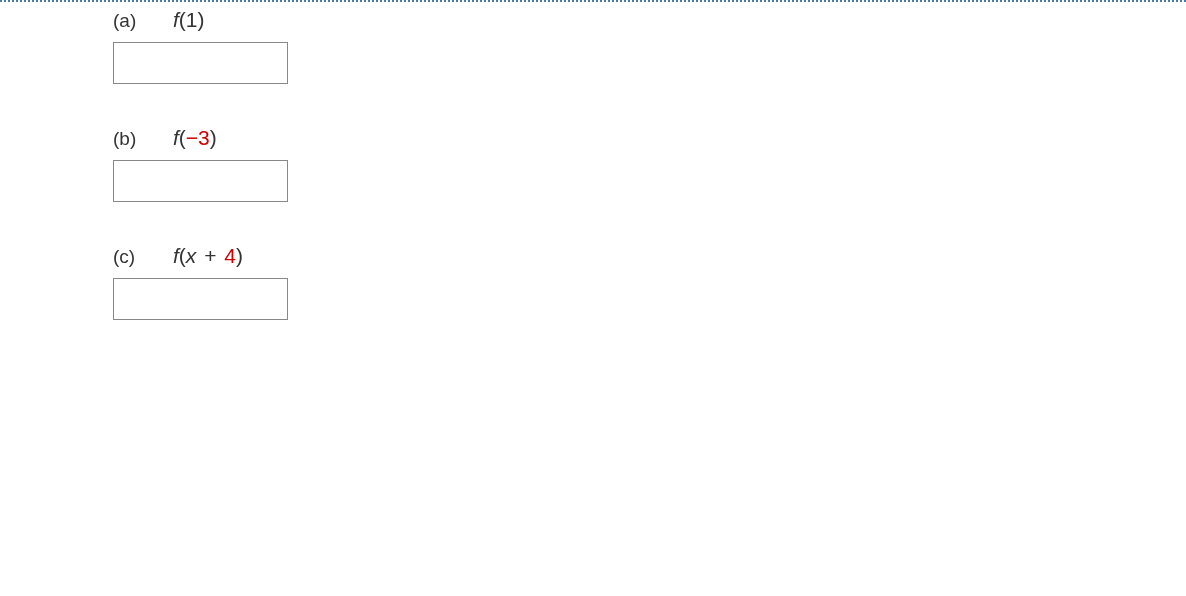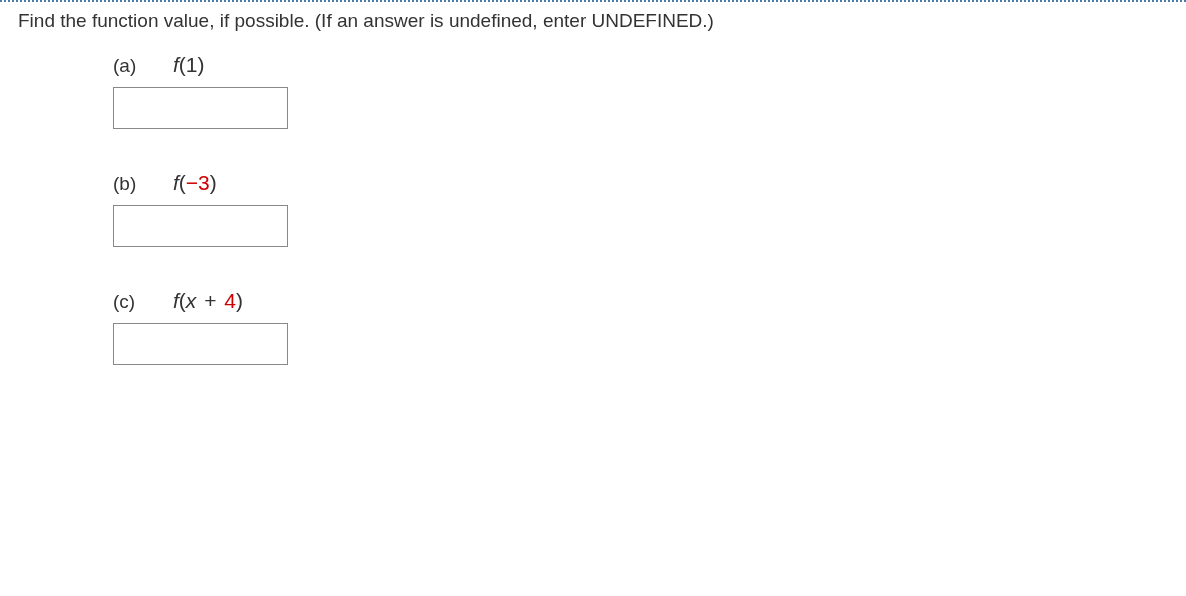--- a/index.html
+++ b/index.html
@@ -103,21 +103,20 @@
       background: #fff;
     }
   </style>
 </head>
 <body>
 
 <div class="dotted-border"></div>
 
 <div class="content">
 
-  <div class="instruction">Find the function value, if possible. (If an answer is undefined, enter UNDEFINED.)</div>
 
 
   <div class="part">
     <div class="part-row">
       <span class="part-label">(a)</span>
       <span class="part-expr">
         <span class="fn">f</span><span class="paren">(</span><span class="num">1</span><span class="paren">)</span>
       </span>
     </div>
     <input type="text" class="answer-input" value="" style="">

